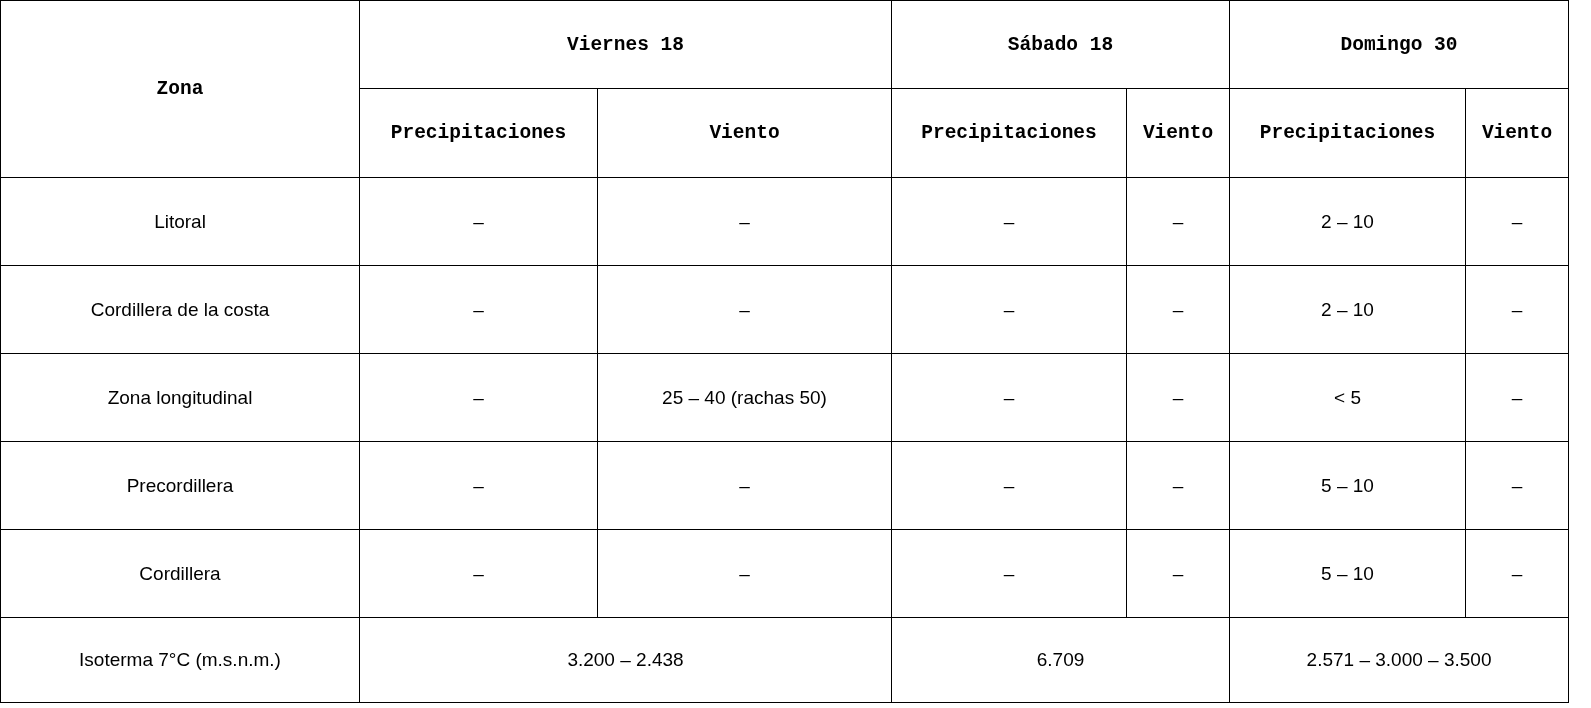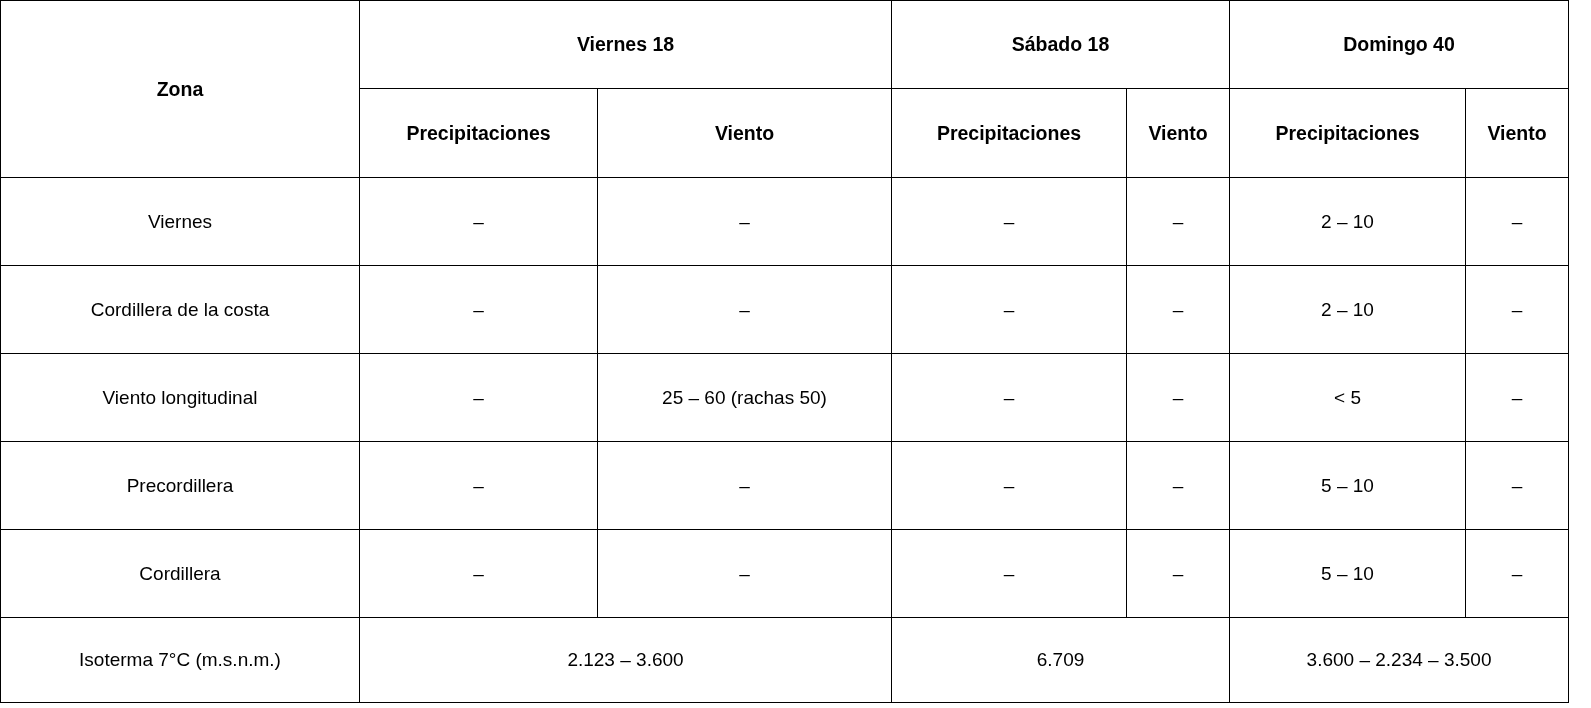--- a/index.html
+++ b/index.html
@@ -28,20 +28,21 @@
   table.forecast td {
     border: 1.5px solid #000000;
     text-align: center;
     vertical-align: middle;
     font-size: 19px;
     padding: 0;
   }
   table.forecast th {
     font-weight: bold;
     font-size: 19.5px;
+    font-family: Liberation Mono, monospace;
   }
   .zona-head {
     height: 175px;
   }
   .day-head {
     height: 87px;
   }
   .sub-head {
     height: 88px;
   }
@@ -76,54 +77,54 @@
       <col class="c-p2">
       <col class="c-v2">
       <col class="c-p3">
       <col class="c-v3">
     </colgroup>
     <thead>
       <tr>
         <th class="zona-head" rowspan="2">Zona</th>
         <th class="day-head" colspan="2">Viernes 18</th>
         <th class="day-head" colspan="2">Sábado 18</th>
-        <th class="day-head" colspan="2">Domingo 40</th>
+        <th class="day-head" colspan="2">Domingo 30</th>
       </tr>
       <tr>
         <th class="sub-head">Precipitaciones</th>
         <th class="sub-head">Viento</th>
         <th class="sub-head">Precipitaciones</th>
         <th class="sub-head">Viento</th>
         <th class="sub-head">Precipitaciones</th>
         <th class="sub-head">Viento</th>
       </tr>
     </thead>
     <tbody>
       <tr class="data-row">
-        <td class="row-zone">Viernes</td>
+        <td class="row-zone">Litoral</td>
         <td>–</td>
         <td>–</td>
         <td>–</td>
         <td>–</td>
         <td>2 – 10</td>
         <td>–</td>
       </tr>
       <tr class="data-row">
         <td class="row-zone">Cordillera de la costa</td>
         <td>–</td>
         <td>–</td>
         <td>–</td>
         <td>–</td>
         <td>2 – 10</td>
         <td>–</td>
       </tr>
       <tr class="data-row">
-        <td class="row-zone">Viento longitudinal</td>
+        <td class="row-zone">Zona longitudinal</td>
         <td>–</td>
-        <td>25 – 60 (rachas 50)</td>
+        <td>25 – 40 (rachas 50)</td>
         <td>–</td>
         <td>–</td>
         <td>&lt; 5</td>
         <td>–</td>
       </tr>
       <tr class="data-row">
         <td class="row-zone">Precordillera</td>
         <td>–</td>
         <td>–</td>
         <td>–</td>
@@ -135,19 +136,19 @@
         <td class="row-zone">Cordillera</td>
         <td>–</td>
         <td>–</td>
         <td>–</td>
         <td>–</td>
         <td>5 – 10</td>
         <td>–</td>
       </tr>
       <tr class="iso-row">
         <td>Isoterma 7°C (m.s.n.m.)</td>
-        <td colspan="2">2.123 – 3.600</td>
+        <td colspan="2">3.200 – 2.438</td>
         <td colspan="2">6.709</td>
-        <td colspan="2">3.600 – 2.234 – 3.500</td>
+        <td colspan="2">2.571 – 3.000 – 3.500</td>
       </tr>
     </tbody>
   </table>
 </div>
 
 </body></html>

